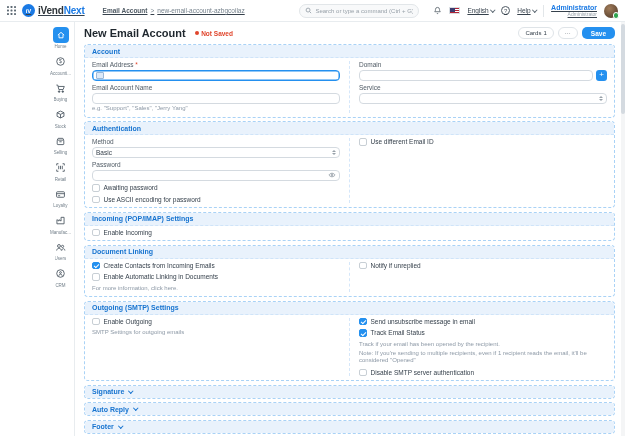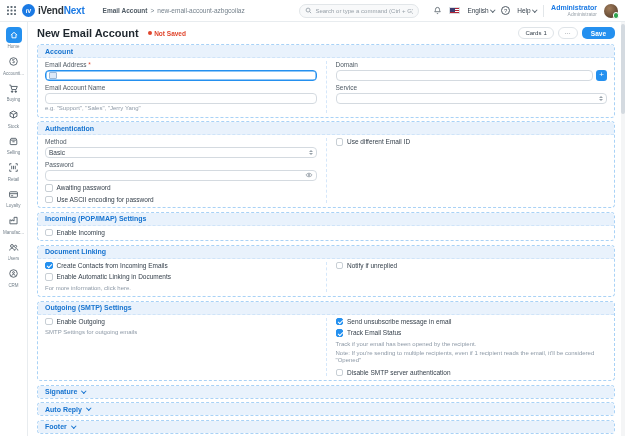--- a/index.html
+++ b/index.html
@@ -1,21 +1,21 @@
 <!DOCTYPE html>
 <html><head>
 <meta charset="utf-8">
 <style>
   * { margin:0; padding:0; box-sizing:border-box; }
   html,body { width:625px; height:436px; overflow:hidden; background:#fff;
     font-family:"Liberation Sans", sans-serif; color:#36414c; }
 
   
   .navbar { height:22px; display:flex; align-items:center; gap:6px;
-    padding:0 7px; border-bottom:1px solid #e8ecef; background:#fff; }
+    padding:0 7px; border-bottom:1px solid #e8ecef; background:#fff;text-decoration:underline; }
   .grid-icon { display:flex; color:#5e6a74; }
   .logo { display:flex; align-items:center; gap:3px; }
   .logo-mark { width:13px; height:13px; border-radius:50%; background:#1b7ae4;
     color:#fff; font-size:6px; font-weight:bold; display:flex; align-items:center; justify-content:center; }
   .logo-text { font-size:10px; font-weight:bold; color:#2c3338; letter-spacing:-0.2px;}
   .logo-text .accent { color:#1b7ae4; }
   .breadcrumb { margin-left:12px; font-size:6.5px; color:#74808b; display:flex; gap:3px; align-items:center;}
   .breadcrumb .parent { color:#4f5a64; font-weight:bold; }
   .nav-spacer { flex:1; }
   .searchbox { width:120px; height:14px; border:1px solid #e2e6e9; background:#f8f9fa;
@@ -36,21 +36,21 @@
   .nav-divider { width:1px; height:12px; background:#e2e6e9; }
   .user-block { text-align:right; line-height:1.1; }
   .user-name { font-size:7px; font-weight:bold; color:#1b7ae4; }
   .user-role { font-size:5px; color:#98a1a9; }
   .avatar { width:14px; height:14px; border-radius:50%; position:relative;
     background:radial-gradient(circle at 38% 32%, #a07c5a, #5f4531 75%); }
   .avatar::after { content:""; position:absolute; right:-1px; bottom:-1px; width:4.5px; height:4.5px;
     border-radius:50%; background:#2ea44f; border:1px solid #fff; }
 
   
-  .app { display:flex; height:414px; }
+  .app { display:flex; height:414px;padding-left:47px; }
   .sidebar { width:28px; border-right:1px solid #e8ecef; padding-top:5px;
     display:flex; flex-direction:column; align-items:center; flex-shrink:0; }
   .side-item { display:flex; flex-direction:column; align-items:center; margin-bottom:4.5px; width:100%; cursor:pointer;}
   .side-icon { width:16px; height:16px; border-radius:4px; color:#4f5a64;
     display:flex; align-items:center; justify-content:center; }
   .side-item.active .side-icon { background:#2490ef; color:#fff; }
   .side-label { font-size:4.5px; color:#74808b; margin-top:1px; max-width:26px;
     white-space:nowrap; overflow:hidden; text-overflow:ellipsis; }
 
   .main { flex:1; display:flex; flex-direction:column; overflow:hidden; position:relative; }

